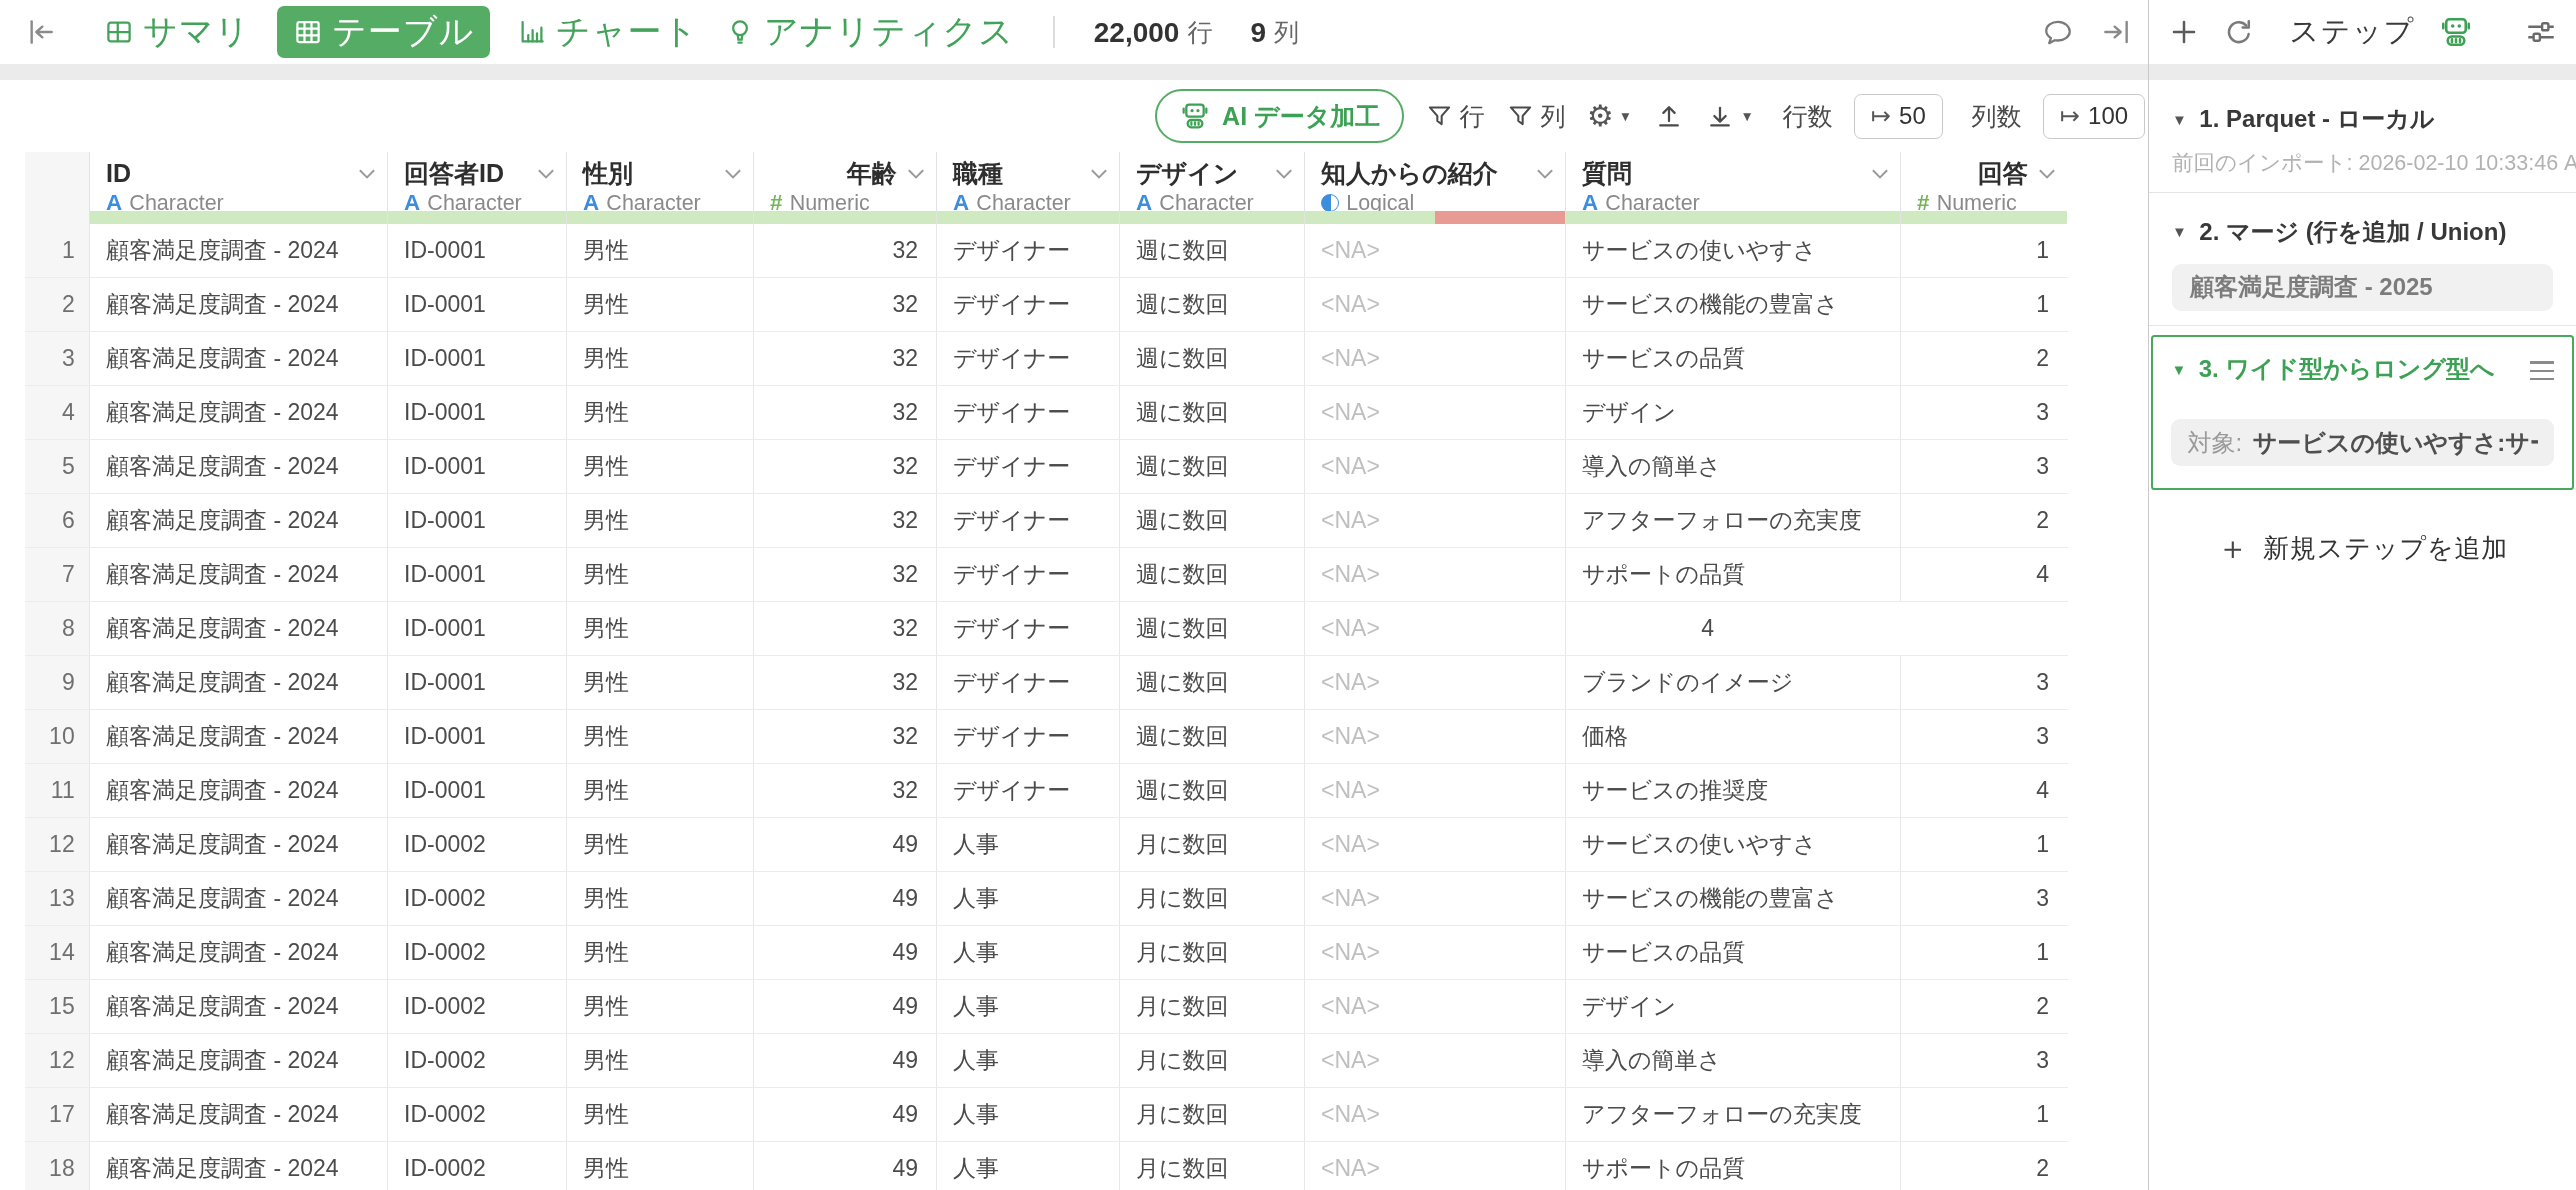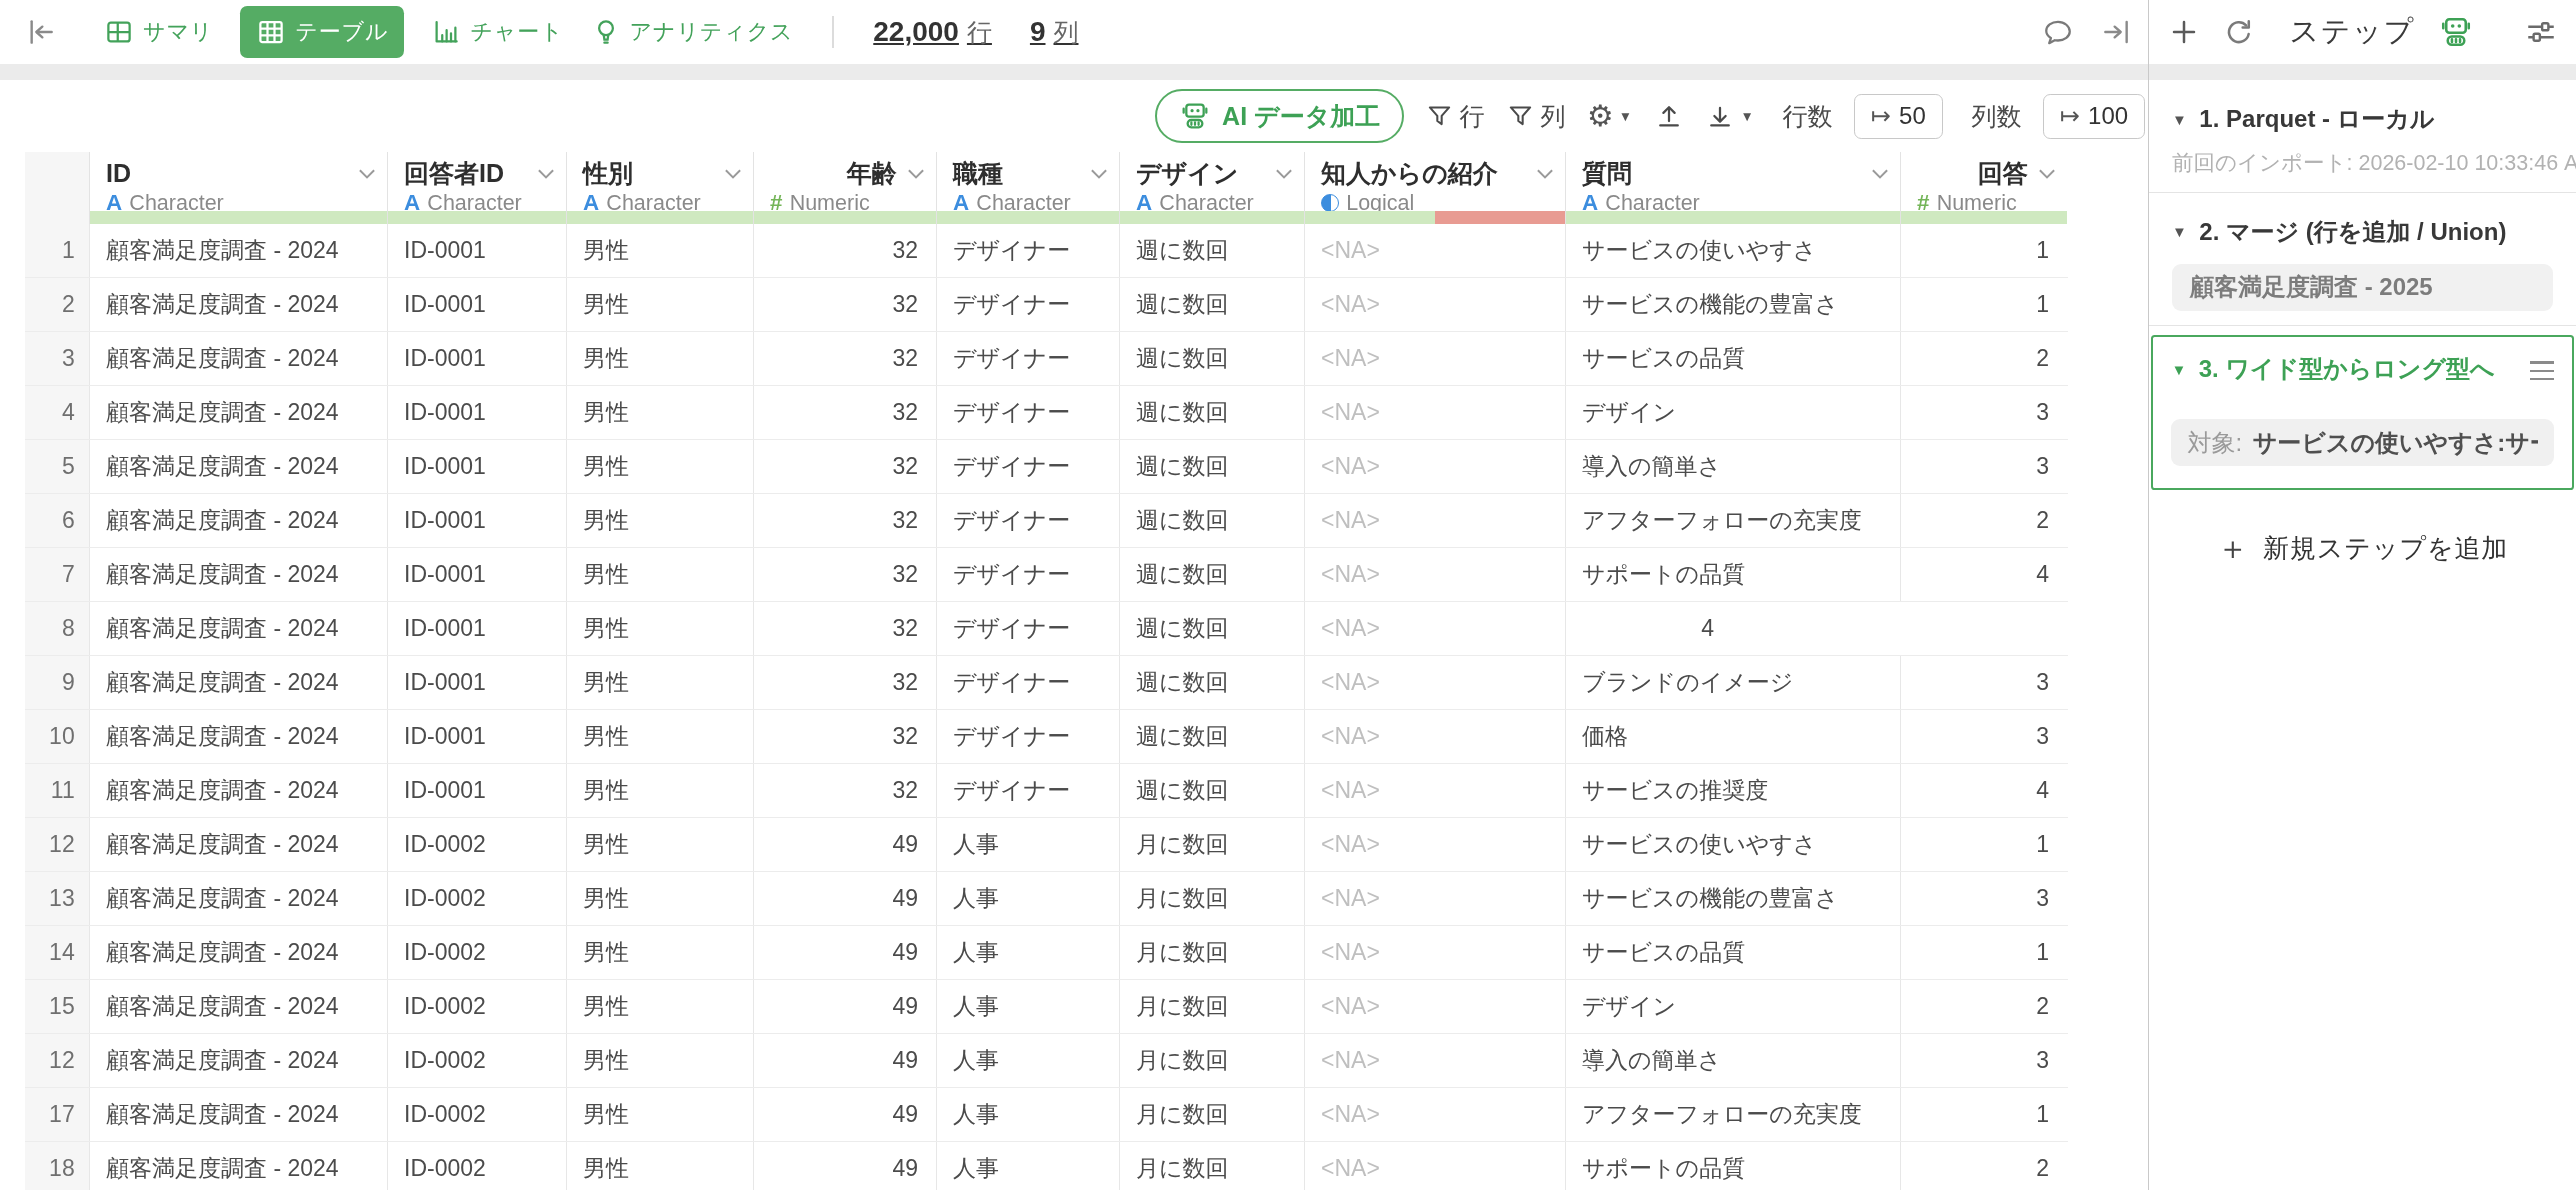--- a/index.html
+++ b/index.html
@@ -8,25 +8,25 @@
     background:#fff;font-family:"Liberation Sans","DejaVu Sans",sans-serif;
     -webkit-font-smoothing:antialiased;color:#333;
   }
   svg{display:block;}
   
   .main{position:absolute;left:0;top:0;width:2148px;height:1190px;background:#fff;}
   .topbar{height:64px;display:flex;align-items:center;padding-left:25px;position:relative;}
   .band{height:16px;background:#ebebeb;}
   .iconbtn{display:flex;align-items:center;justify-content:center;cursor:pointer;}
   .tabs{display:flex;align-items:center;gap:27px;margin-left:47px;}
-  .tab{display:flex;align-items:center;gap:9px;color:#43a25a;font-size:22px;cursor:pointer;white-space:nowrap;}
+  .tab{display:flex;align-items:center;gap:9px;color:#43a25a;font-size:34px;cursor:pointer;white-space:nowrap;}
   .tab .tlabel{letter-spacing:0.9px;}
   .tab.active{background:#55ac64;color:#fff;border-radius:7.2px;height:52px;padding:0 16px;}
   .vsep{width:1.8px;height:32px;background:#dcdcdc;margin:0 39px;}
-  .counts{display:flex;align-items:center;white-space:nowrap;text-decoration:underline;}
+  .counts{display:flex;align-items:flex-end;white-space:nowrap;}
   .cnum{font-size:28px;font-weight:bold;color:#333;}
   .cunit{font-size:25px;color:#666;margin-left:8px;}
   .cgap{width:38px;}
   .topbar-right{position:absolute;top:0;height:64px;display:flex;align-items:center;gap:25px;right:16px;}
   
   .toolbar{height:72px;display:flex;align-items:center;gap:21.5px;padding-left:1155px;background:#fff;}
   .ai-pill{height:50px;border:2.2px solid #55ac64;border-radius:27px;display:flex;align-items:center;gap:11.6px;padding:0 21.5px;color:#3da155;font-size:25px;font-weight:600;white-space:nowrap;cursor:pointer;}
   .tbico{display:flex;align-items:center;gap:5.4px;color:#4a4a4a;font-size:25px;cursor:pointer;white-space:nowrap;}
   .gear{font-size:29.5px;color:#555;line-height:1;}
   .caret{font-size:13.4px;color:#555;}

